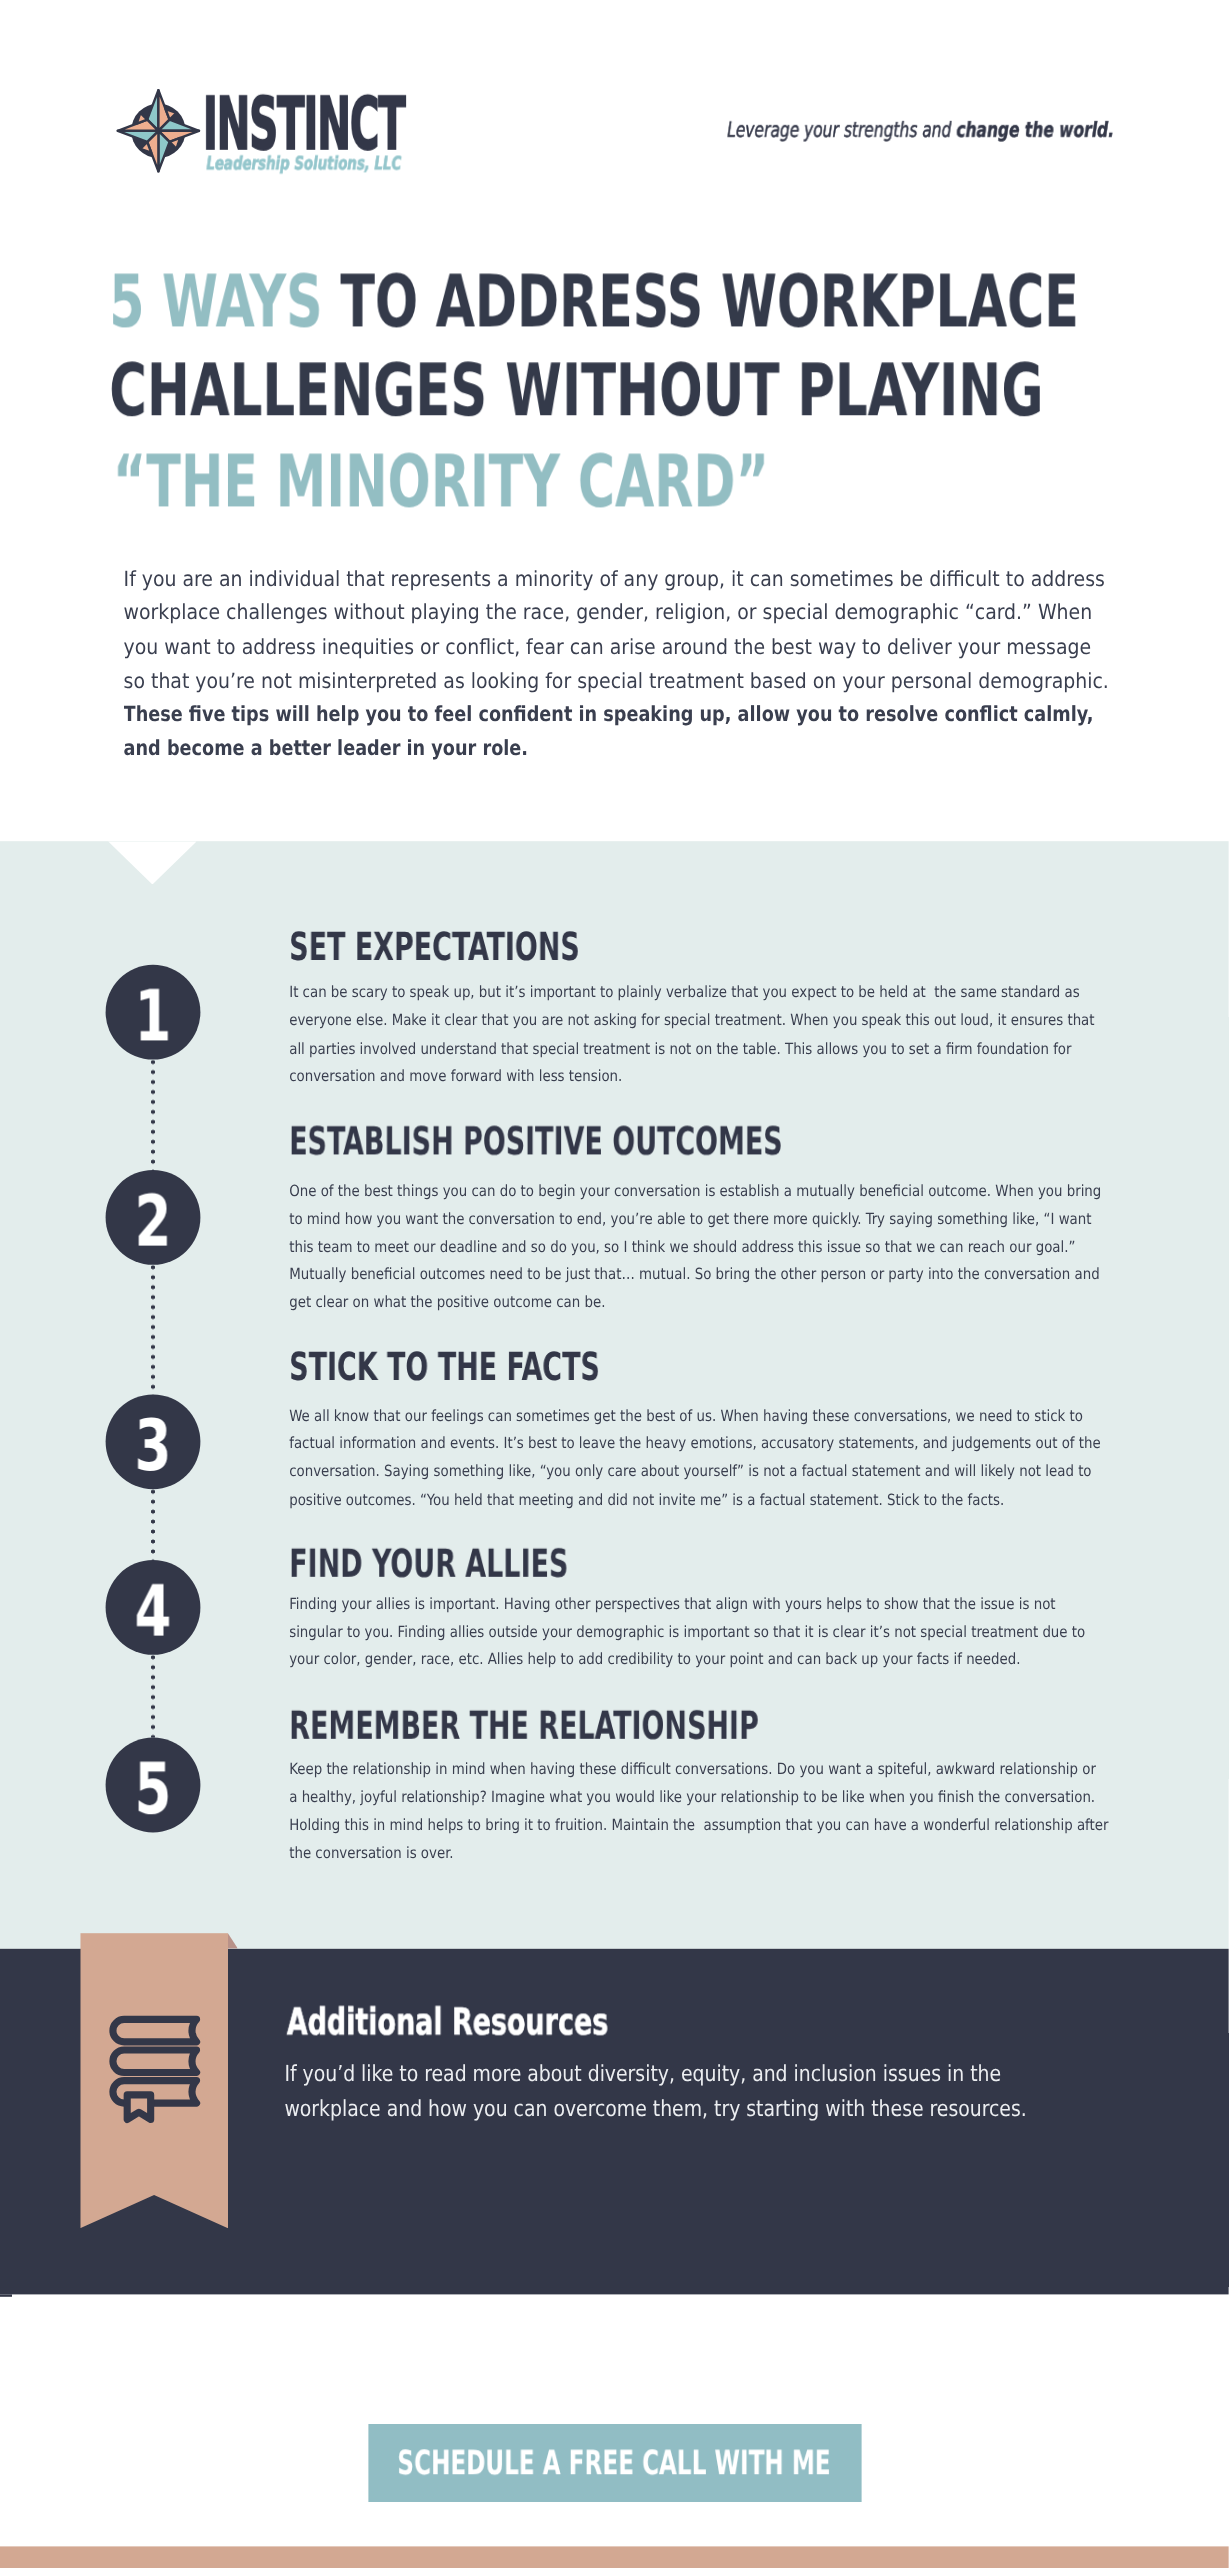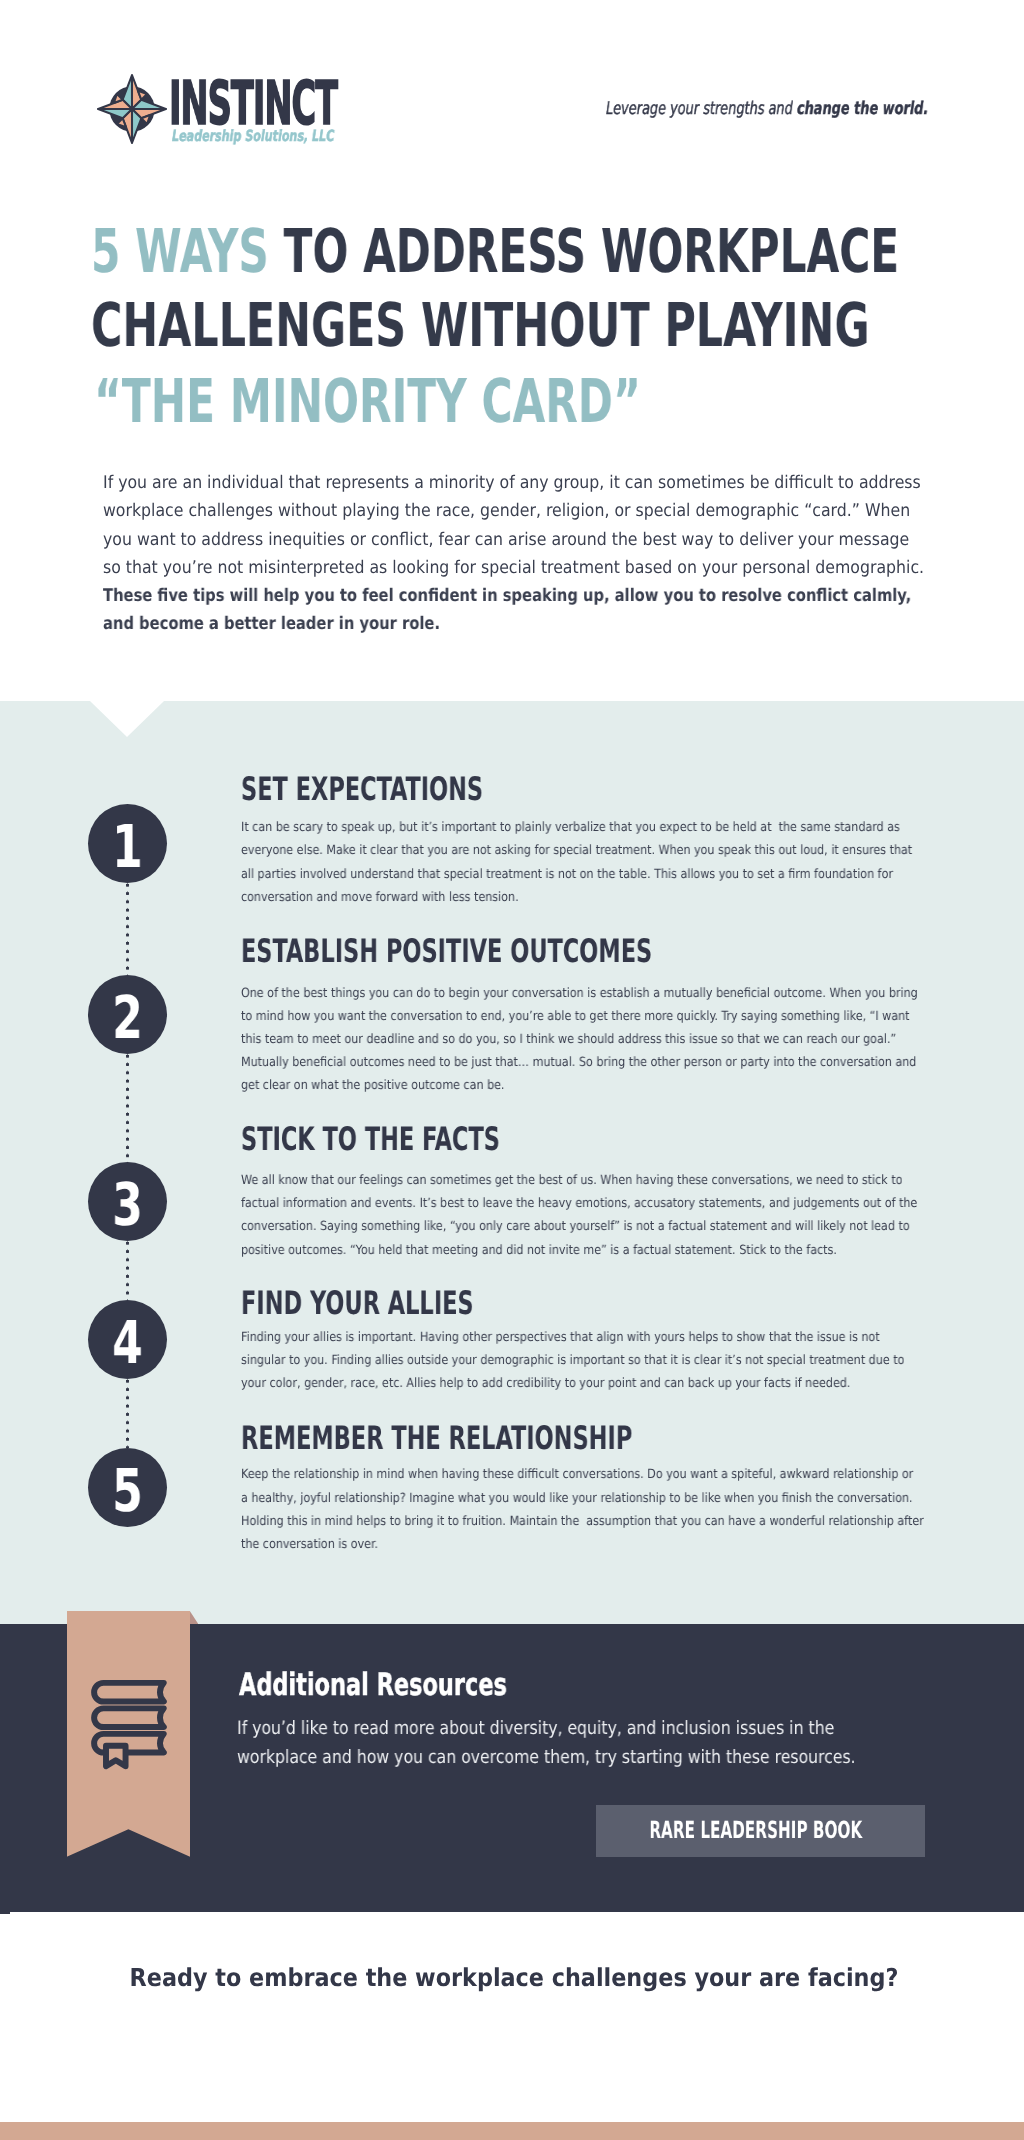--- a/index.html
+++ b/index.html
@@ -199,19 +199,18 @@
           <path d="M17.0,36.0 L88.0,36.0 C82.0,42.6 82.0,51.4 88.0,58.0 L17.0,58.0 A11.0,11.0 0 0 1 17.0,36.0 Z"></path>
           <path d="M17.0,66.0 L88.0,66.0 C82.0,72.6 82.0,81.4 88.0,88.0 L17.0,88.0 A11.0,11.0 0 0 1 17.0,66.0 Z"></path>
           <path d="M20,80 L43,80 L43,104 L31.5,97 L20,104 Z" fill="#d3a892"></path>
         </g>
       </svg></div>
   <div class="res-title"><span class="sq">Additional Resources</span></div>
   <div class="res-body">    
       <div class="ln" style="top:1718.95px"><span class="sq">If you’d like to read more about diversity, equity, and inclusion issues in the</span></div>    
       <div class="ln" style="top:1747.75px"><span class="sq">workplace and how you can overcome them, try starting with these resources.</span></div>  
     </div>
-  <div class="res-btn res-btn2">
-      <span class="sq">RARE LEADERSHIP BOOK</span>
-    </div>
-
-  <div class="cta-head"><span class="sq">Ready to embrace the workplace challenges your are facing?</span></div>
+
+  <div class="cta-btn">
+      <span class="sq">SCHEDULE A FREE CALL WITH ME</span>
+    </div>
   <div class="footbar"></div>
   </div>
 
 </body></html>

